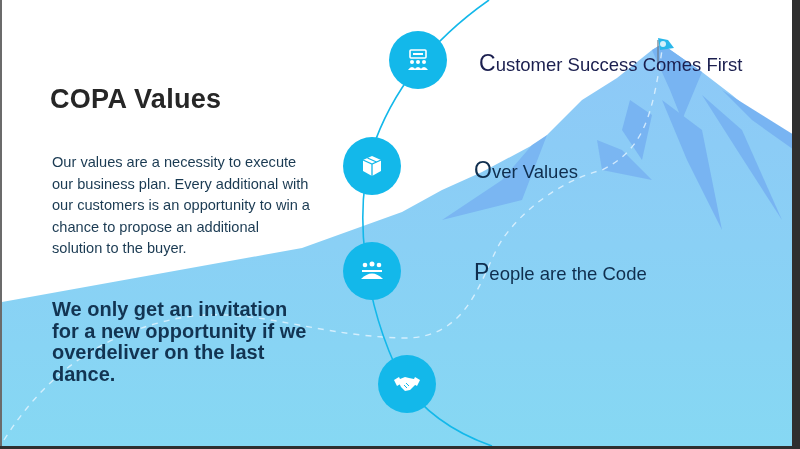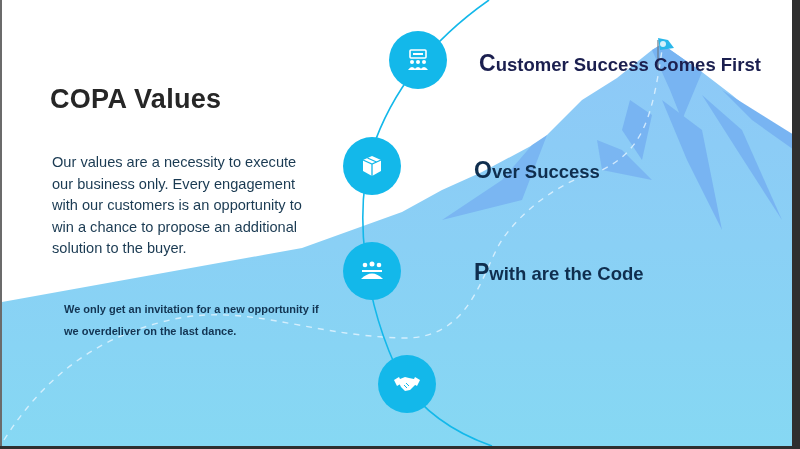--- a/index.html
+++ b/index.html
@@ -3,23 +3,23 @@
 <meta charset="utf-8">
 <style>
   html,body{margin:0;padding:0;}
   body{width:800px;height:449px;overflow:hidden;background:#2b2b2b;position:relative;font-family:"Liberation Sans",sans-serif;}
   .slide{position:absolute;left:0;top:0;width:792px;height:446px;background:#ffffff;overflow:hidden;border-left:2px solid #6b6b6b;box-sizing:border-box;}
   .rborder{position:absolute;left:792px;top:0;width:8px;height:449px;background:#2f2f2f;}
   .bborder{position:absolute;left:0;top:446px;width:800px;height:3px;background:#2f2f2f;}
   svg.bg{position:absolute;left:0;top:0;}
   .title{position:absolute;left:48px;top:84px;font-size:27px;font-weight:bold;color:#262626;letter-spacing:0.3px;}
   .body{position:absolute;left:50px;top:152px;width:260px;font-size:14.6px;line-height:21.5px;color:#1a3a52;}
-  .body2{position:absolute;left:62px;top:299px;width:260px;font-size:11px;line-height:21.5px;color:#123452;font-weight:bold;}
+  .body2{position:absolute;left:50px;top:299px;width:260px;font-size:20px;line-height:21.5px;color:#123452;font-weight:bold;}
   .circle{position:absolute;width:58px;height:58px;border-radius:50%;background:#13b8ea;display:flex;align-items:center;justify-content:center;}
-  .value{position:absolute;font-weight:bold;color:#0f2e4e;font-size:18.5px;white-space:nowrap;}
+  .value{position:absolute;font-weight:normal;color:#0f2e4e;font-size:18.5px;white-space:nowrap;}
   .value .cap{font-size:23px;}
   .v1{left:477px;top:50px;color:#1b1f4f;}
   .v2{left:472px;top:157px;}
   .v3{left:472px;top:259px;}
   .v4{left:473px;top:369px;}
 </style>
 </head>
 <body>
 
 <div class="slide">
@@ -44,21 +44,21 @@
     <path d="M2,440 C40,380 90,340 160,322 C240,300 300,335 400,338 C470,340 480,270 500,240 C520,210 560,180 600,170 C640,150 650,120 660,50" fill="none" stroke="#e6f5ff" stroke-width="1.4" stroke-dasharray="6,6" opacity="0.8"></path>
 
     <path d="M487,0 C430,40 390,90 370,150 C352,210 360,300 400,380 C420,410 450,432 490,446" fill="none" stroke="#13b8ea" stroke-width="1.6"></path>
 
     <line x1="656" y1="40" x2="656" y2="70" stroke="#6a7a8a" stroke-width="1.2"></line>
     <path d="M656,38 L666,40 L672,48 L658,50 Z" fill="#2ab7ea"></path>
     <circle cx="661" cy="44" r="3" fill="#ffffff" opacity="0.8"></circle>
   </svg>
 
   <div class="title">COPA Values</div>
-  <div class="body">Our values are a necessity to execute our business only.  Every engagement with our customers is an opportunity to win a chance to propose an additional solution to the buyer.</div>
+  <div class="body">Our values are a necessity to execute our business plan.  Every additional with our customers is an opportunity to win a chance to propose an additional solution to the buyer.</div>
   <div class="body2">We only get an invitation for a new opportunity if we overdeliver on the last dance.</div>
 
   <div class="circle" style="left:387px;top:31px;">
     <svg width="24" height="24" viewBox="0 0 24 24">
         <rect x="4" y="2" width="16" height="8" rx="1" fill="none" stroke="#fff" stroke-width="1.6"></rect>
         <rect x="7" y="5" width="10" height="2" fill="#fff"></rect>
         <circle cx="6" cy="14" r="2" fill="#fff"></circle>
         <circle cx="12" cy="14" r="2" fill="#fff"></circle>
         <circle cx="18" cy="14" r="2" fill="#fff"></circle>
         <path d="M2,22 Q6,16 10,22 Z M8,22 Q12,16 16,22 Z M14,22 Q18,16 22,22 Z" fill="#fff"></path>
@@ -66,32 +66,32 @@
   </div>
   <div class="value v1"><span class="cap">C</span><span>ustomer Success Comes First</span></div>
 
   <div class="circle" style="left:341px;top:137px;">
     <svg width="24" height="24" viewBox="0 0 24 24">
         <path d="M12,2 L21,6 L21,17 L12,22 L3,17 L3,6 Z" fill="#fff"></path>
         <path d="M3,6 L12,10 L21,6 M12,10 L12,22" fill="none" stroke="#13b8ea" stroke-width="1.3"></path>
         <path d="M7.5,4 L16.5,8" stroke="#13b8ea" stroke-width="1.3"></path>
       </svg>
   </div>
-  <div class="value v2"><span class="cap">O</span><span>ver Success</span></div>
+  <div class="value v2"><span class="cap">O</span><span>ver Values</span></div>
 
   <div class="circle" style="left:341px;top:242px;">
     <svg width="26" height="22" viewBox="0 0 26 22">
         <circle cx="6" cy="5" r="2.3" fill="#fff"></circle>
         <circle cx="13" cy="4" r="2.5" fill="#fff"></circle>
         <circle cx="20" cy="5" r="2.3" fill="#fff"></circle>
         <path d="M3,10 h20 v2 h-20 z" fill="#fff"></path>
         <path d="M2,19 Q13,8 24,19 Z" fill="#fff"></path>
       </svg>
   </div>
-  <div class="value v3"><span class="cap">P</span><span>with are the Code</span></div>
+  <div class="value v3"><span class="cap">P</span><span>eople are the Code</span></div>
 
   <div class="circle" style="left:376px;top:355px;">
     <svg width="28" height="20" viewBox="0 0 28 20">
         <path d="M1,6 L6,3 L9,9 L4,12 Z" fill="#fff"></path>
         <path d="M27,6 L22,3 L19,9 L24,12 Z" fill="#fff"></path>
         <path d="M7,5 L12,3 L16,4 L21,5 L23,10 L17,16 L12,17 L8,13 L6,9 Z" fill="#fff"></path>
         <path d="M11,11 L14,14 M13,9 L16,12" stroke="#13b8ea" stroke-width="1"></path>
       </svg>
   </div>
 </div>

